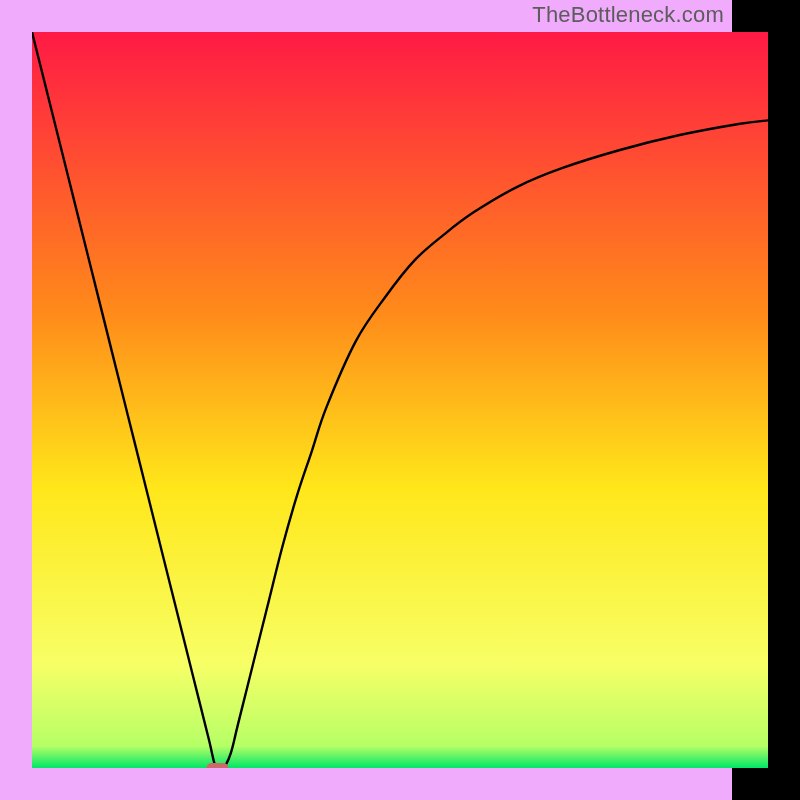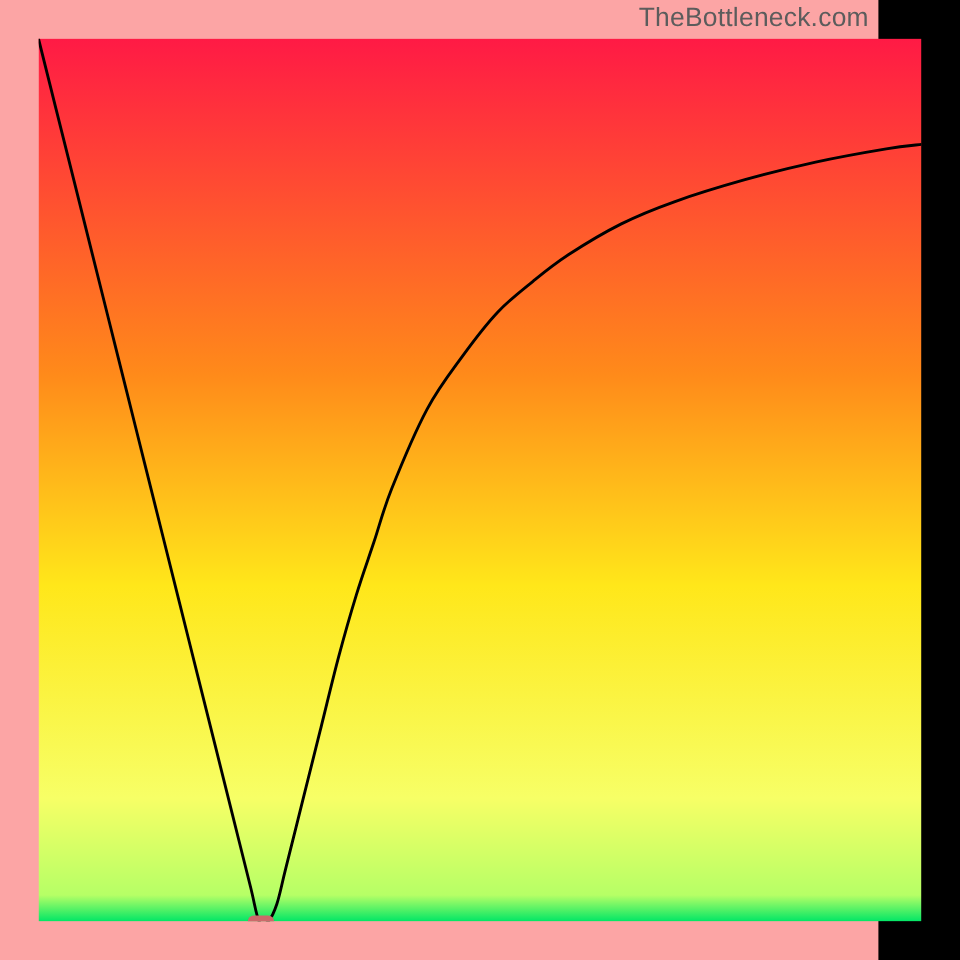--- a/index.html
+++ b/index.html
@@ -8,21 +8,21 @@
     width: 800px;
     height: 800px;
     overflow: hidden;
     background: #000;
     font-family: Arial, Helvetica, sans-serif;
   }
   .frame {
     position: absolute;
     top: 0; left: 0;
     width: 732px; height: 800px;
-    background: #fca5a5;
+    background: #f0abfc;
   }
   .plot {
     position: absolute;
     top: 32px;
     left: 32px;
     width: 736px;
     height: 736px;
     overflow: hidden;
   }
   .watermark {

